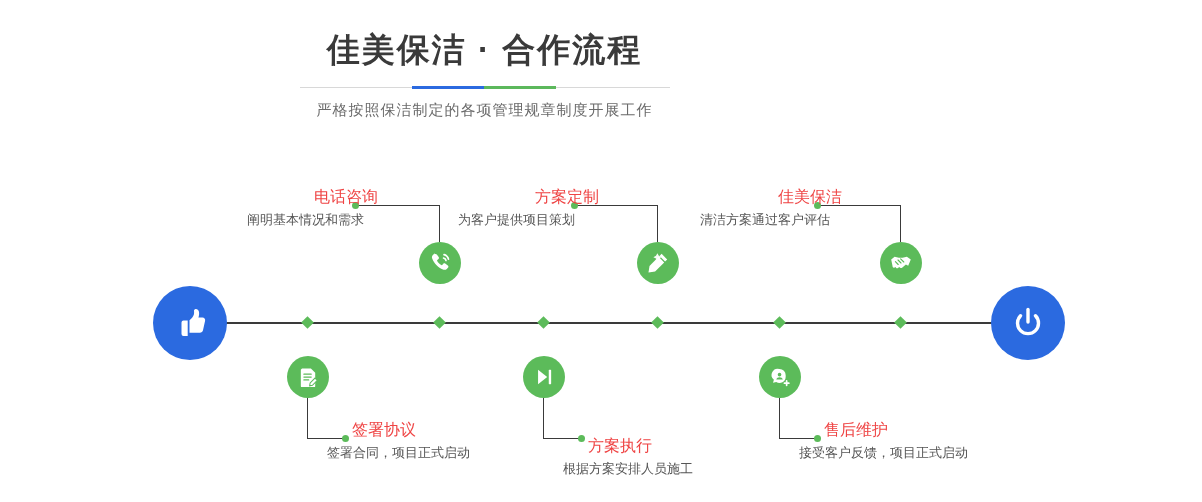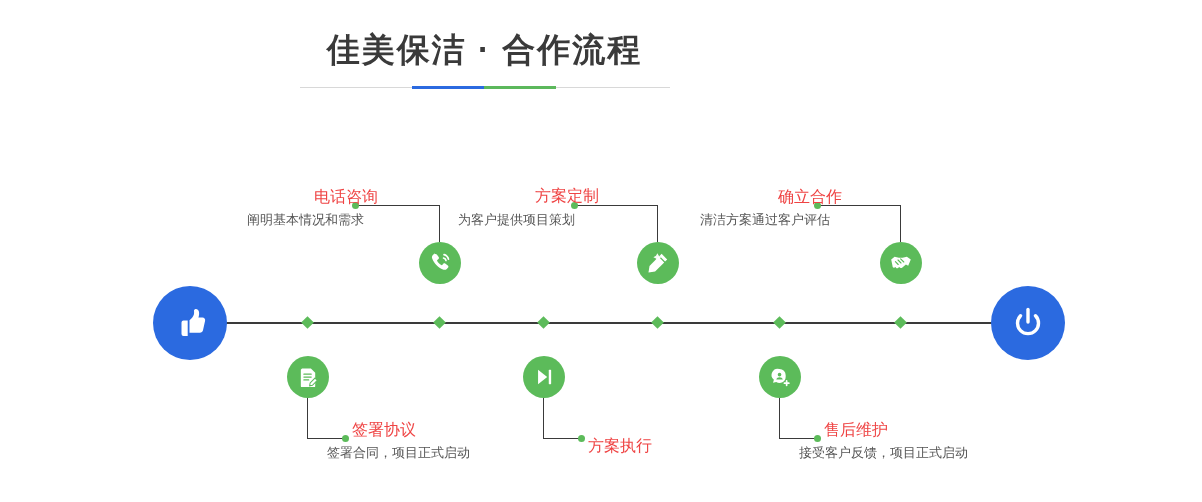--- a/index.html
+++ b/index.html
@@ -161,20 +161,21 @@
 </head>
 <body>
 
 <div id="header">
   <div id="main-title">佳美保洁 · 合作流程</div>
   <div id="rule-wrap">
     <div id="rule-grey"></div>
     <div id="rule-blue"></div>
     <div id="rule-green"></div>
   </div>
+  <div id="subtitle">严格按照保洁制定的各项管理规章制度开展工作</div>
 </div>
 
 <div id="timeline">
 
   <div id="axis"></div>
 
   <div class="end-circle" style="left:153px; top:126px;">
     <svg width="40" height="40" viewBox="0 0 40 40" fill="#ffffff">
       <path d="M13.5 17.5h4.2V33h-4.2a2 2 0 0 1-2-2V19.5a2 2 0 0 1 2-2z"></path>
       <path d="M19.5 17.2c1.9-1.5 3.6-3.4 4.3-5.4.4-1.2.3-2.6.2-3.7-.1-1 .6-1.9 1.6-2 1.5-.2 2.9.8 3.3 2.3.5 2 .2 4.2-.5 6.1h4.1c1.7 0 3 1.6 2.6 3.3l-2.1 9.4c-.3 1.5-1.6 2.5-3.1 2.5H19.5V17.2z"></path>
@@ -226,50 +227,51 @@
       <path d="M12.6 5.8l5.6 5.6-9.1 9.1-6.6 1 1-6.6z"></path>
       <path d="M4 16.6l3.4 3.4-4.5.9z"></path>
       <path d="M11.4 2.2l1.4 2.6 2.6 1.4-2.6 1.4-1.4 2.6-1.4-2.6L7.4 6.2l2.6-1.4z" opacity="0.95"></path>
     </svg>
   </div>
   <div class="diamond" style="left:653px; top:158px;"></div>
   <div class="v-line" style="left:657px; top:45px; height:37px;"></div>
   <div class="h-line" style="left:575px; top:45px; width:83px;"></div>
   <div class="dot" style="left:571px; top:42px;"></div>
   <div class="label-block" style="left:458px; top:27px; width:113px;">
-    <div class="title" style="text-align:left; padding-left:77px;font-family:Liberation Mono, monospace;">方案定制</div>
+    <div class="title" style="text-align:left; padding-left:77px;">方案定制</div>
     <div class="desc">为客户提供项目策划</div>
   </div>
 
   <div class="node-circle" style="left:523px; top:196px;">
     <svg width="22" height="22" viewBox="0 0 24 24" fill="#ffffff">
       <path d="M5.5 4.2l10 7.8-10 7.8z"></path>
       <rect x="17.2" y="4.2" width="2.6" height="15.6" rx="0.6"></rect>
     </svg>
   </div>
   <div class="diamond" style="left:539px; top:158px;"></div>
   <div class="v-line" style="left:543px; top:238px; height:40px;"></div>
   <div class="h-line" style="left:543px; top:278px; width:38px;"></div>
   <div class="dot" style="left:578px; top:275px;"></div>
   <div class="label-block" style="left:588px; top:276px;">
     <div class="title">方案执行</div>
+    <div class="desc" style="margin-left:-25px;">根据方案安排人员施工</div>
   </div>
 
   <div class="node-circle" style="left:880px; top:82px;">
     <svg width="24" height="24" viewBox="0 0 24 24" fill="#ffffff">
       <path d="M2.2 8.4l3.4-2.6 4.3 1h3.6l4.4-1 3.9 2.6-2.6 6.4-2.3-1.4-3.8 3.3c-.6.5-1.4.5-2 0l-.9-.8-1.2 1c-.6.5-1.5.4-2-.2l-.6-.7-.8.5c-.7.4-1.5.2-1.9-.5L2.2 8.4z"></path>
       <path d="M6.4 10.6l2.8 2.9M9 9l3 3M11.6 7.8l3.2 3.2" stroke="#5cbb5a" stroke-width="1.1" stroke-linecap="round" fill="none"></path>
     </svg>
   </div>
   <div class="diamond" style="left:896px; top:158px;"></div>
   <div class="v-line" style="left:900px; top:45px; height:37px;"></div>
   <div class="h-line" style="left:818px; top:45px; width:83px;"></div>
   <div class="dot" style="left:814px; top:42px;"></div>
   <div class="label-block" style="left:700px; top:27px; width:114px;">
-    <div class="title" style="text-align:left; padding-left:78px;">确立合作</div>
+    <div class="title" style="text-align:left; padding-left:78px;">佳美保洁</div>
     <div class="desc">清洁方案通过客户评估</div>
   </div>
 
   <div class="node-circle" style="left:759px; top:196px;">
     <svg width="23" height="23" viewBox="0 0 24 24" fill="#ffffff">
       <path d="M11 3.2a6.4 6.4 0 0 1 6.4 6.4v1.6a6.4 6.4 0 0 1-9.9 5.4l-3.3.9.9-3.2A6.4 6.4 0 0 1 11 3.2z"></path>
       <circle cx="11" cy="9" r="1.9" fill="#5cbb5a"></circle>
       <path d="M7.6 14.1c.5-1.5 1.8-2.4 3.4-2.4s2.9.9 3.4 2.4z" fill="#5cbb5a"></path>
       <path d="M18.4 15.6v4.6M16.1 17.9h4.6" stroke="#ffffff" stroke-width="1.8" stroke-linecap="round"></path>
     </svg>

